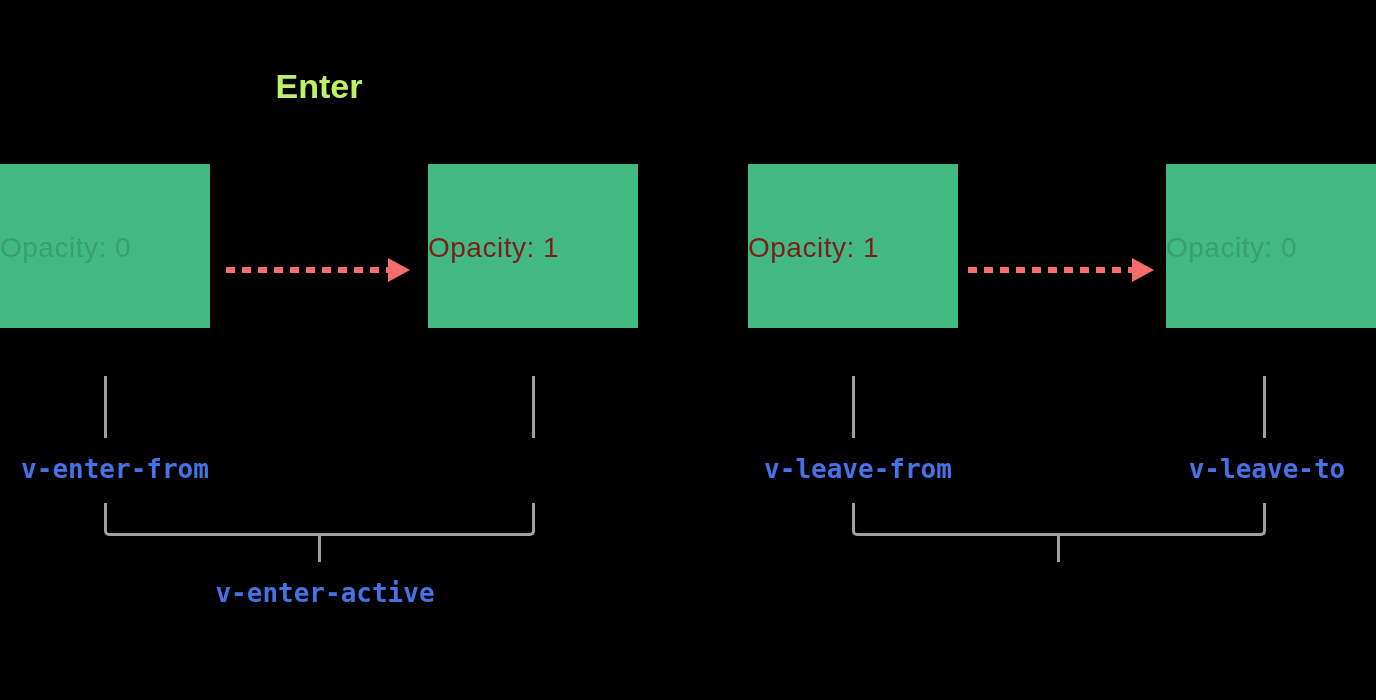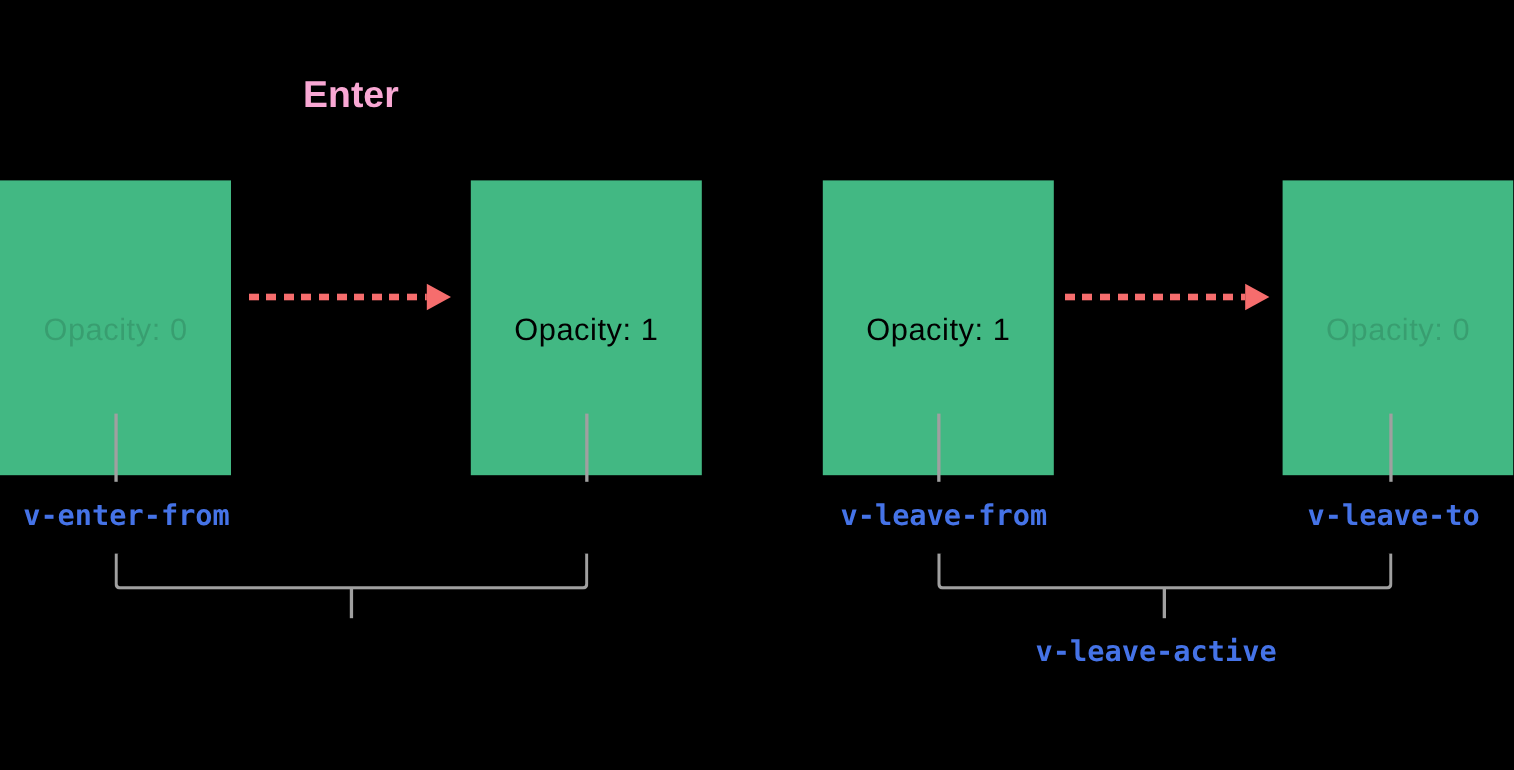--- a/index.html
+++ b/index.html
@@ -17,42 +17,41 @@
   }
   .heading {
     position: absolute;
     top: 66px;
     width: 300px;
     height: 40px;
     line-height: 40px;
     text-align: center;
     font-size: 34px;
     font-weight: 700;
-    color: #f9a8d4;
+    color: #bef264;
   }
   .heading.enter { left: 169px; }
   .heading.leave { left: 912px; }
 
   .box {
     position: absolute;
     top: 164px;
     width: 210px;
-    height: 268px;
+    height: 164px;
     background: #42b883;
     display: flex;
     align-items: center;
-    justify-content: center;
   }
   .box.b1 { left: 0px; }
   .box.b2 { left: 428px; }
   .box.b3 { left: 748px; }
   .box.b4 { left: 1166px; }
   .box .optext {
     font-size: 28px;
-    color: #000000;
+    color: #7f1d1d;
     letter-spacing: 0.5px;
     margin-top: 4px;
   }
   .box .optext.faded { color: rgba(0, 0, 0, 0.14); }
 
   .arrow {
     position: absolute;
     top: 258px;
     height: 24px;
   }
@@ -169,15 +168,15 @@
 
   <div class="classlabel row1 enter-from">v-enter-from</div>
   <div class="classlabel row1 leave-from">v-leave-from</div>
   <div class="classlabel row1 leave-to">v-leave-to</div>
 
   <div class="bracket left"></div>
   <div class="stub s1"></div>
   <div class="bracket right"></div>
   <div class="stub s2"></div>
 
-  <div class="classlabel row2 leave-active">v-leave-active</div>
+  <div class="classlabel row2 enter-active">v-enter-active</div>
 
 </div>
 
 </body></html>

